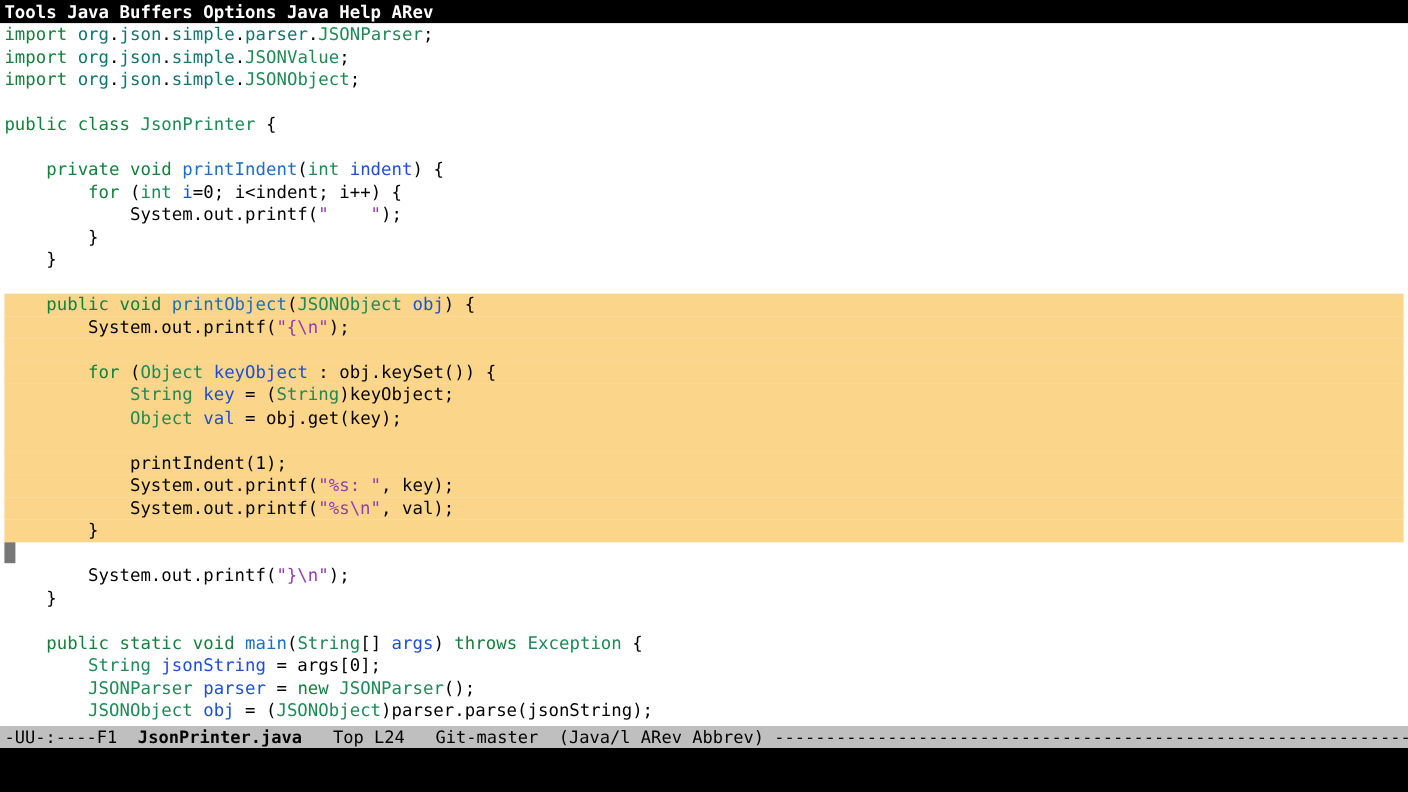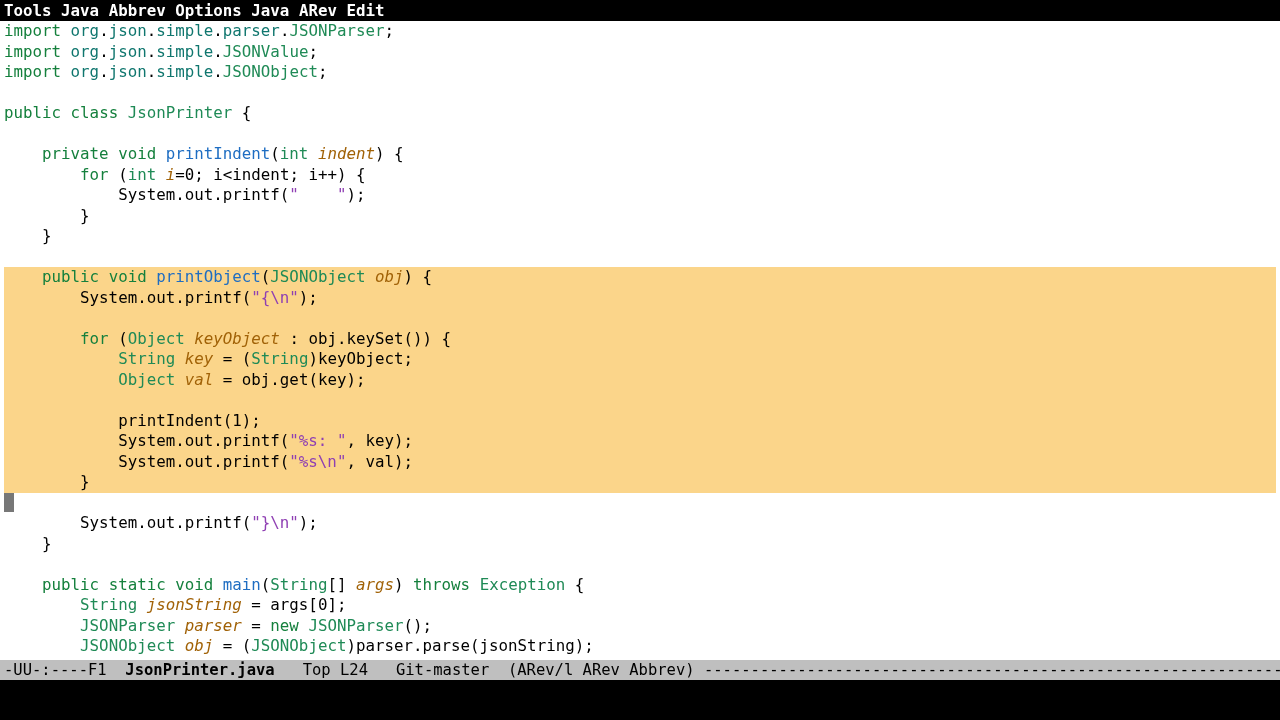--- a/index.html
+++ b/index.html
@@ -34,21 +34,21 @@
     position: relative;
     white-space: pre;
     padding: 0 4px;
   }
   .line { height: 20.5px; }
   .highlight { background: #fbd58a; }
   .cursorblock { background: #777; color: #777; }
   .kw   { color: #15803d; } 
   .type { color: #1f8a56; text-align: center; } 
   .func { color: #1e6dc2; text-align: center; } 
-  .var  { color: #a16207; font-style: italic; } 
+  .var  { color: #1d4ed8; } 
   .str  { color: #8f3fb3; } 
   .num  { color: #000; }
   .lit  { color: #0f766e; }
 
   .modeline {
     position: absolute;
     left: 0; right: 0;
     bottom: 0;
     background: #bfbfbf;
     color: #000;
@@ -58,19 +58,19 @@
     line-height: 20px;
     font-size: 15.5px;
   }
   .modeline .bname { font-weight: bold; }
 </style>
 </head>
 <body>
 
 <div class="editor">
 
-  <div class="menubar" id="menubar"><span>Tools</span> <span>Java</span> <span>Abbrev</span> <span>Options</span> <span>Java</span> <span>ARev</span> <span>Edit</span></div>
+  <div class="menubar" id="menubar"><span>Tools</span> <span>Java</span> <span>Buffers</span> <span>Options</span> <span>Java</span> <span>Help</span> <span>ARev</span></div>
 
   <div class="code" id="code"><div class="line"><span class="kw">import</span><span> </span><span class="lit">org</span><span>.</span><span class="lit">json</span><span>.</span><span class="lit">simple</span><span>.</span><span class="lit">parser</span><span>.</span><span class="type">JSONParser</span><span>;</span></div><div class="line"><span class="kw">import</span><span> </span><span class="lit">org</span><span>.</span><span class="lit">json</span><span>.</span><span class="lit">simple</span><span>.</span><span class="type">JSONValue</span><span>;</span></div><div class="line"><span class="kw">import</span><span> </span><span class="lit">org</span><span>.</span><span class="lit">json</span><span>.</span><span class="lit">simple</span><span>.</span><span class="type">JSONObject</span><span>;</span></div><div class="line"><span></span></div><div class="line"><span class="kw">public</span><span> </span><span class="kw">class</span><span> </span><span class="type">JsonPrinter</span><span> {</span></div><div class="line"><span></span></div><div class="line"><span>    </span><span class="kw">private</span><span> </span><span class="kw">void</span><span> </span><span class="func">printIndent</span><span>(</span><span class="type">int</span><span> </span><span class="var">indent</span><span>) {</span></div><div class="line"><span>        </span><span class="kw">for</span><span> (</span><span class="type">int</span><span> </span><span class="var">i</span><span>=</span><span class="num">0</span><span>; i&lt;indent; i++) {</span></div><div class="line"><span>            System.out.printf(</span><span class="str">"    "</span><span>);</span></div><div class="line"><span>        }</span></div><div class="line"><span>    }</span></div><div class="line"><span></span></div><div class="line highlight"><span>    </span><span class="kw">public</span><span> </span><span class="kw">void</span><span> </span><span class="func">printObject</span><span>(</span><span class="type">JSONObject</span><span> </span><span class="var">obj</span><span>) {</span></div><div class="line highlight"><span>        System.out.printf(</span><span class="str">"{\n"</span><span>);</span></div><div class="line highlight"><span></span></div><div class="line highlight"><span>        </span><span class="kw">for</span><span> (</span><span class="type">Object</span><span> </span><span class="var">keyObject</span><span> : obj.keySet()) {</span></div><div class="line highlight"><span>            </span><span class="type">String</span><span> </span><span class="var">key</span><span> = (</span><span class="type">String</span><span>)keyObject;</span></div><div class="line highlight"><span>            </span><span class="type">Object</span><span> </span><span class="var">val</span><span> = obj.get(key);</span></div><div class="line highlight"><span></span></div><div class="line highlight"><span>            printIndent(1);</span></div><div class="line highlight"><span>            System.out.printf(</span><span class="str">"%s: "</span><span>, key);</span></div><div class="line highlight"><span>            System.out.printf(</span><span class="str">"%s\n"</span><span>, val);</span></div><div class="line highlight"><span>        }</span></div><div class="line"><span class="cursorblock"> </span></div><div class="line"><span>        System.out.printf(</span><span class="str">"}\n"</span><span>);</span></div><div class="line"><span>    }</span></div><div class="line"><span></span></div><div class="line"><span>    </span><span class="kw">public</span><span> </span><span class="kw">static</span><span> </span><span class="kw">void</span><span> </span><span class="func">main</span><span>(</span><span class="type">String</span><span>[] </span><span class="var">args</span><span>) </span><span class="kw">throws</span><span> </span><span class="type">Exception</span><span> {</span></div><div class="line"><span>        </span><span class="type">String</span><span> </span><span class="var">jsonString</span><span> = args[0];</span></div><div class="line"><span>        </span><span class="type">JSONParser</span><span> </span><span class="var">parser</span><span> = </span><span class="kw">new</span><span> </span><span class="type">JSONParser</span><span>();</span></div><div class="line"><span>        </span><span class="type">JSONObject</span><span> </span><span class="var">obj</span><span> = (</span><span class="type">JSONObject</span><span>)parser.parse(jsonString);</span></div></div>
 
-  <div class="modeline" id="modeline"><span>-UU-:----F1  </span><span class="bname">JsonPrinter.java</span><span>   Top L24   Git-master  (ARev/l ARev Abbrev) </span><span>----------------------------------------------------------------------</span></div>
+  <div class="modeline" id="modeline"><span>-UU-:----F1  </span><span class="bname">JsonPrinter.java</span><span>   Top L24   Git-master  (Java/l ARev Abbrev) </span><span>----------------------------------------------------------------------</span></div>
 
 </div>
 
 </body></html>

